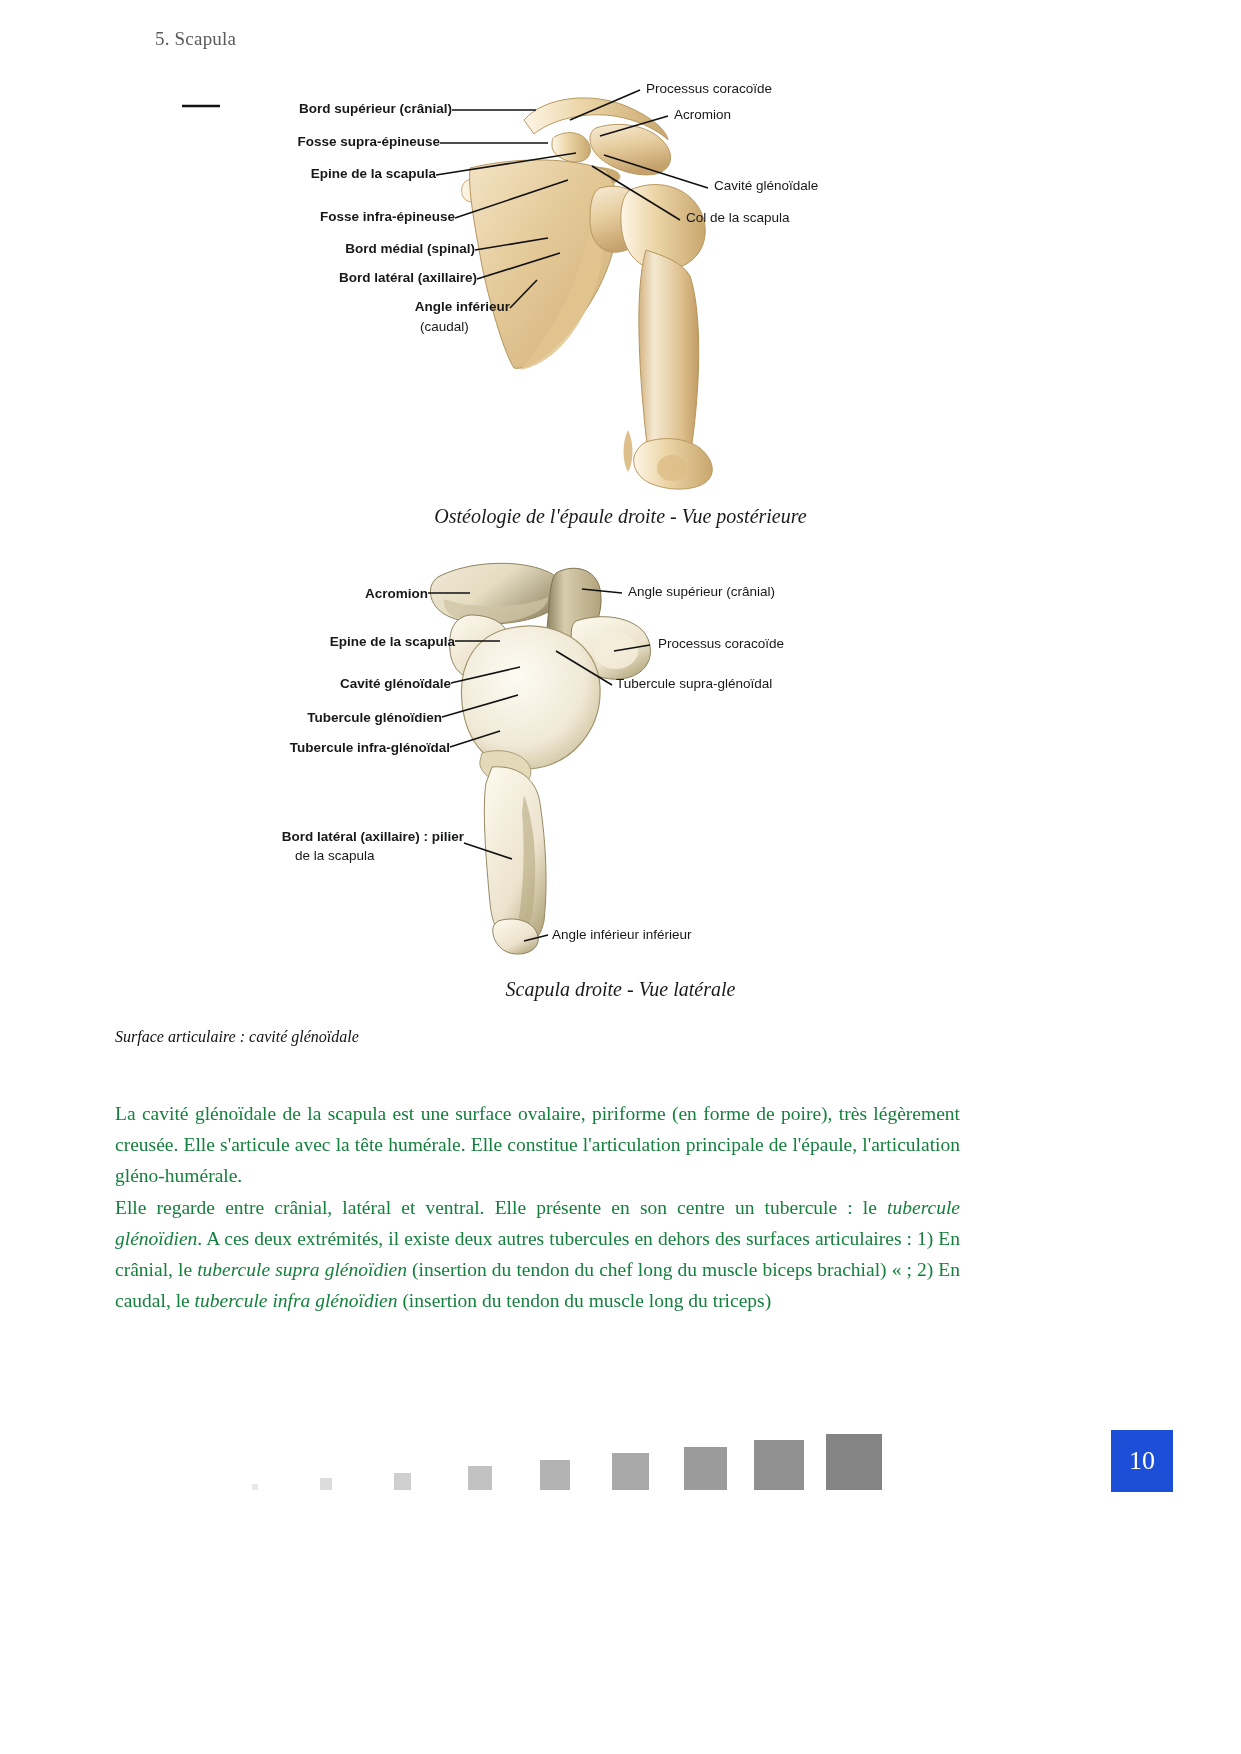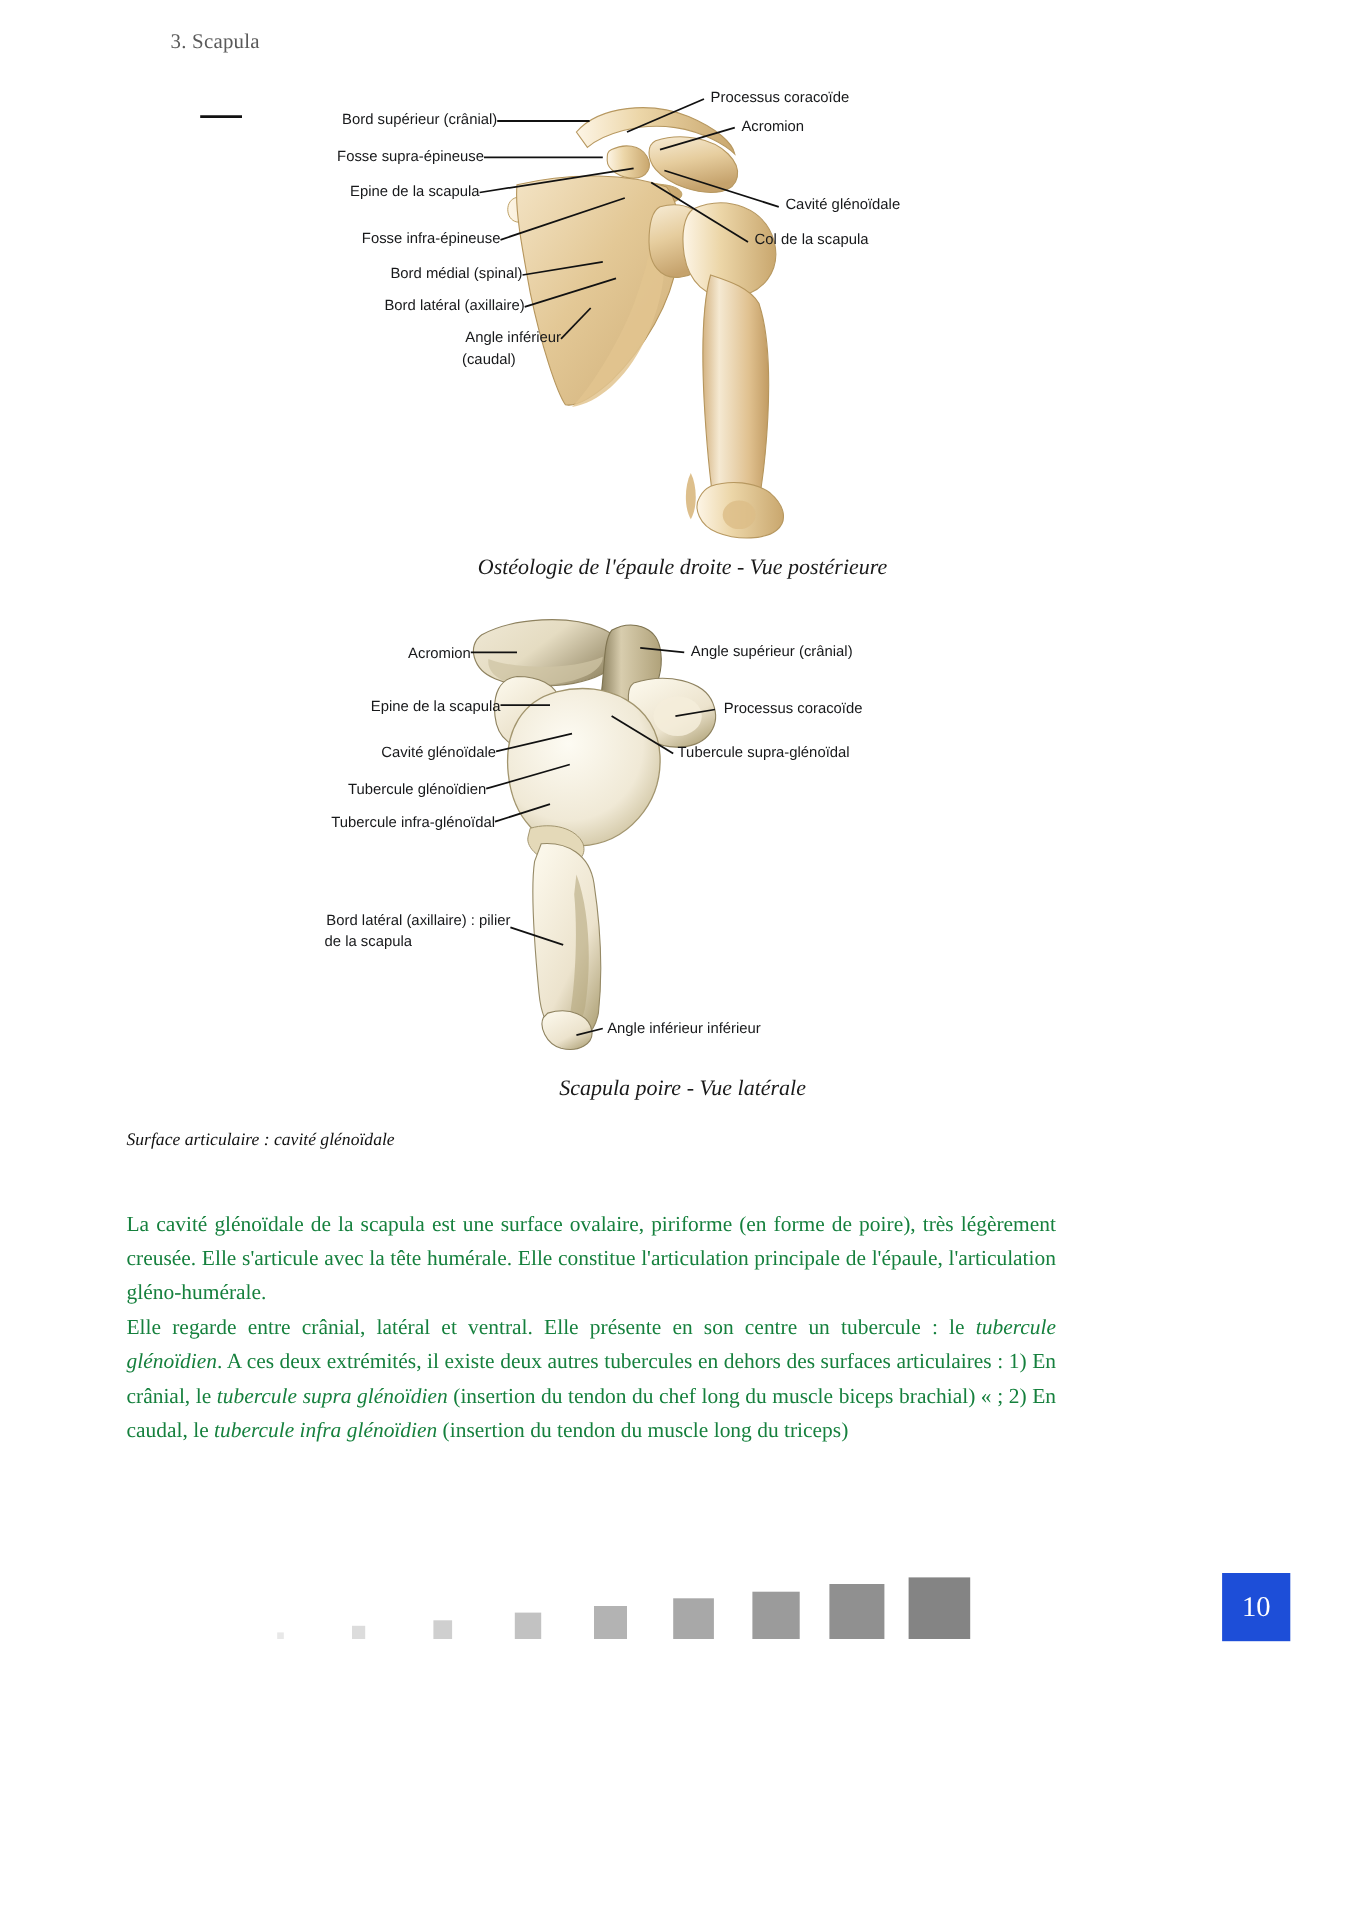--- a/index.html
+++ b/index.html
@@ -33,21 +33,21 @@
   .fig-canvas svg { position:absolute; left:0; top:0; overflow:visible; }
 
   .lbl {
     position:absolute;
     font-family:"Liberation Sans", sans-serif;
     font-size:13.5px;
     color:#17181a;
     white-space:nowrap;
     line-height:1.25;
   }
-  .lbl.r { text-align:right; }
+  .lbl.r { text-align:right;font-weight:bold; }
   .lbl.l { text-align:left; }
 
   .caption {
     position:absolute;
     left:0; width:1241px;
     text-align:center;
     font-family:"Liberation Serif", serif;
     font-style:italic;
     font-size:20px;
     color:#1a1a1a;
@@ -94,21 +94,21 @@
     font-family:"Liberation Serif", serif;
     font-size:26px;
     display:flex; align-items:center; justify-content:center;
   }
 
   .leader { stroke:#111; stroke-width:1.6px; fill:none; }
 </style>
 </head>
 <body>
 
-<div class="page-header">3. Scapula</div>
+<div class="page-header">5. Scapula</div>
 
 <div class="figure" id="figure-posterior">
   <div class="fig-canvas">
     <svg width="1241" height="450" viewBox="0 0 1241 450">
       <defs>
         <linearGradient id="bone1" x1="0" y1="0" x2="1" y2="1">
           <stop offset="0%" stop-color="#f3e3c4"></stop>
           <stop offset="45%" stop-color="#e3c896"></stop>
           <stop offset="100%" stop-color="#cfae77"></stop>
         </linearGradient>
@@ -276,21 +276,21 @@
   <div class="lbl r" style="left:130px; top:185px; width:320px;">Tubercule infra-glénoïdal</div>
   <div class="lbl r" style="left:130px; top:274px; width:334px;">Bord latéral (axillaire) : pilier</div>
   <div class="lbl l" style="left:295px; top:293px;">de la scapula</div>
 
   <div class="lbl l" style="left:628px; top:29px;">Angle supérieur (crânial)</div>
   <div class="lbl l" style="left:658px; top:81px;">Processus coracoïde</div>
   <div class="lbl l" style="left:616px; top:121px;">Tubercule supra-glénoïdal</div>
   <div class="lbl l" style="left:552px; top:372px;">Angle inférieur inférieur</div>
 </div>
 
-<div class="caption" id="caption-lateral">Scapula poire - Vue latérale</div>
+<div class="caption" id="caption-lateral">Scapula droite - Vue latérale</div>
 
 <div class="section-title">Surface articulaire : cavité glénoïdale</div>
 
 <p class="body-text" id="para-1">La cavité glénoïdale de la scapula est une surface ovalaire, piriforme (en forme de poire), très légèrement creusée. Elle s'articule avec la tête humérale. Elle constitue l'articulation principale de l'épaule, l'articulation gléno-humérale.</p>
 
 <p class="body-text" id="para-2">
   <span>Elle regarde entre crânial, latéral et ventral. Elle présente en son centre un tubercule : le </span><em>tubercule glénoïdien</em><span>. A ces deux extrémités, il existe deux autres tubercules en dehors des surfaces articulaires : 1) En crânial, le </span><em>tubercule supra glénoïdien</em><span> (insertion du tendon du chef long du muscle biceps brachial) « ; 2) En caudal, le </span><em>tubercule infra glénoïdien</em><span> (insertion du tendon du muscle long du triceps)</span>
 </p>
 
 <div class="footer-bar">

